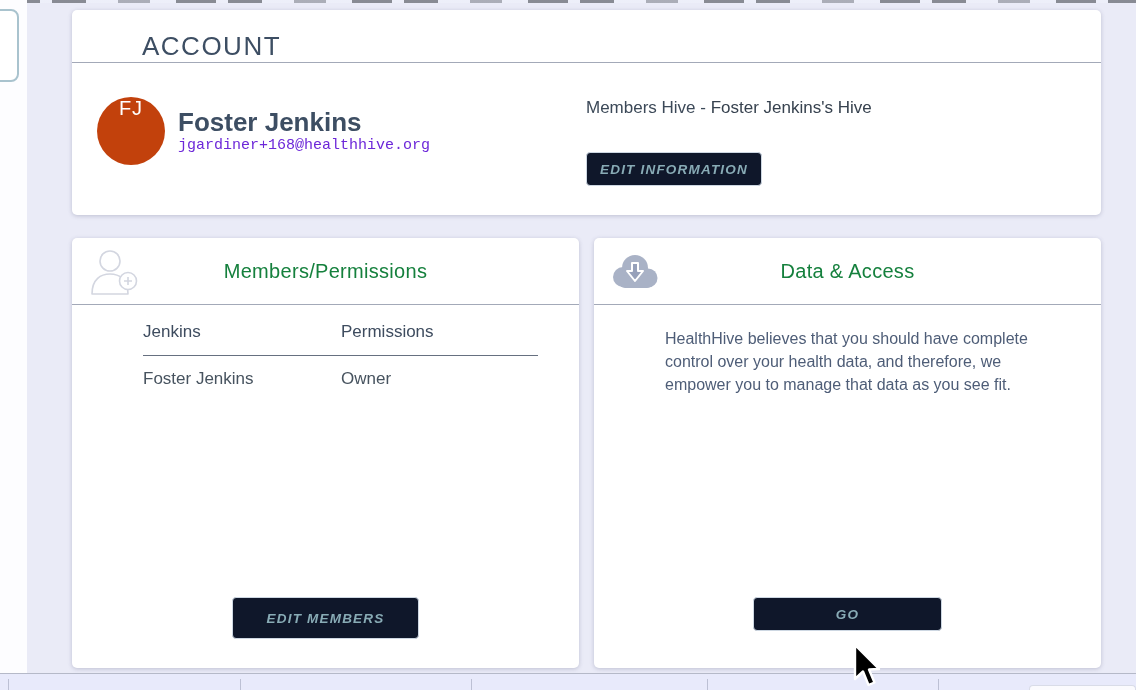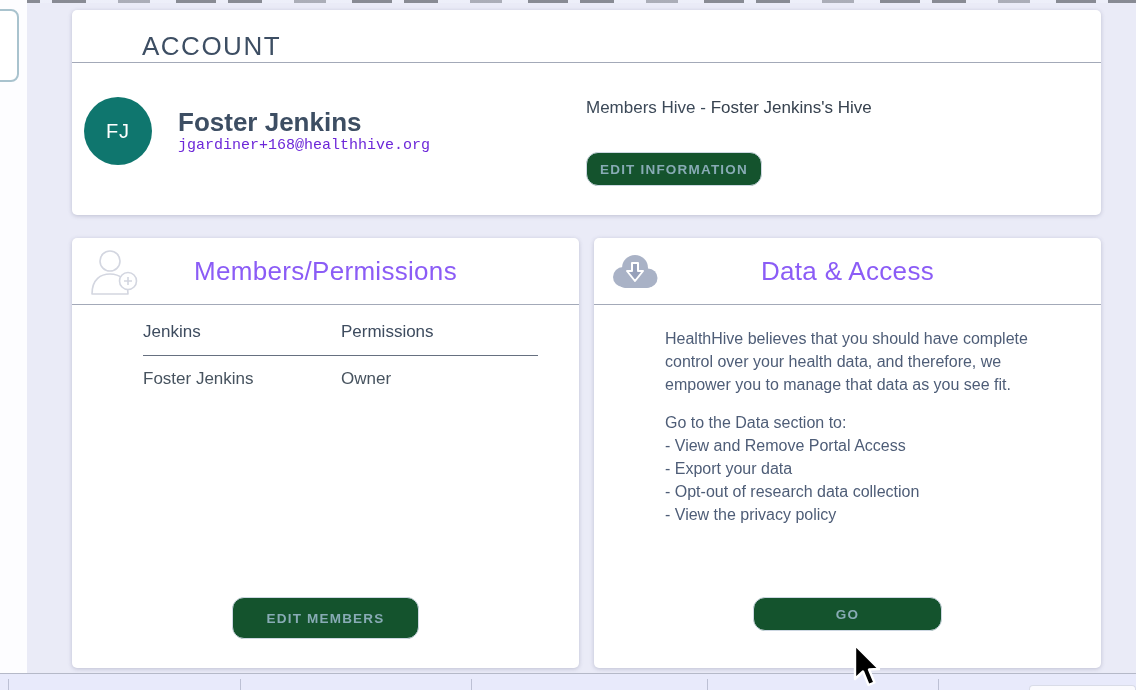--- a/index.html
+++ b/index.html
@@ -46,62 +46,63 @@
   }
 
   
   .account-card { left: 72px; top: 10px; width: 1029px; height: 205px; }
   .account-title {
     position: absolute; left: 70px; top: 21px;
     font-size: 26px; font-weight: 400; letter-spacing: 1.5px;
     color: #3d4e63;
   }
   .avatar {
-    position: absolute; left: 12px; top: 87px;
+    position: absolute; left: 25px; top: 87px;
     width: 68px; height: 68px; border-radius: 50%;
-    background: #0f766e;
-    display: flex; align-items: center; justify-content: center;
+    background: #c2410c;
+    display: flex; justify-content: center;
     color: #ffffff; font-size: 20px; letter-spacing: 1px;
   }
   .account-name {
     position: absolute; left: 106px; top: 97px;
     font-size: 26px; font-weight: 700; color: #3d4e63;
   }
   .account-email {
     position: absolute; left: 106px; top: 127px;
     font-size: 15px; color: #6d28d9; font-family: Liberation Mono, monospace;
   }
   .current-hive {
     position: absolute; left: 514px; top: 88px;
     font-size: 17px; color: #3c4958;
   }
   .current-hive b { font-weight: 400; color: #37424f; }
 
   .btn {
     position: absolute;
-    background: #14532d;
+    background: #0f172a;
     border: 1px solid #cdd7e2;
-    border-radius: 12px;
+    border-radius: 4px;
     color: #88abb5;
     font-size: 13.5px; font-weight: 700; letter-spacing: 1.2px;
     display: flex; align-items: center; justify-content: center;
     cursor: pointer;
     font-family: "Liberation Sans", sans-serif;
+    font-style: italic;
   }
   .edit-info-btn { left: 514px; top: 142px; width: 176px; height: 34px; }
 
   
   .members-card { left: 72px; top: 238px; width: 507px; height: 430px; }
   .data-card    { left: 594px; top: 238px; width: 507px; height: 430px; }
   .lower-header {
     position: absolute; left: 0; top: 0; right: 0; height: 67px;
     display: flex; align-items: center; justify-content: center;
   }
   .lower-title {
-    font-size: 26px; font-weight: 500; color: #8b5cf6; letter-spacing: .3px;
+    font-size: 20px; font-weight: 500; color: #15803d; letter-spacing: .3px;
   }
   .header-icon { position: absolute; left: 16px; top: 10px; }
 
   
   .members-table {
     position: absolute; left: 71px; top: 84px; width: 395px;
     font-size: 17px; color: #3e4c5f;
   }
   .members-table .thead { display: flex; height: 34px; }
   .members-table .col1 { width: 198px; }
@@ -200,27 +201,20 @@
       <rect x="9" y="21" width="34" height="13" rx="6" fill="#a9b2c6"></rect>
       <path d="M25 8 L25 17 M25 17 L25 26" stroke="none"></path>
       <path d="M22 9 H28 V17 H33 L25 27 L17 17 H22 Z" fill="#97a1ba" stroke="#ffffff" stroke-width="2" stroke-linejoin="round"></path>
     </svg>
     <div class="lower-title">Data &amp; Access</div>
   </div>
   <div class="card-header-divider" style="top:66px"></div>
 
   <div class="data-paragraph">HealthHive believes that you should have complete control over your health data, and therefore, we empower you to manage that data as you see fit.</div>
 
-  <div class="data-list">
-    <div>Go to the Data section to:</div>
-    <div>- View and Remove Portal Access</div>
-    <div>- Export your data</div>
-    <div>- Opt-out of research data collection</div>
-    <div>- View the privacy policy</div>
-  </div>
 
   <button class="btn go-btn">GO</button>
 </div>
 
 <div class="abs bottom-clip">
   <div class="tick" style="left:8px"></div>
   <div class="tick" style="left:240px"></div>
   <div class="tick" style="left:471px"></div>
   <div class="tick" style="left:707px"></div>
   <div class="tick" style="left:938px"></div>

